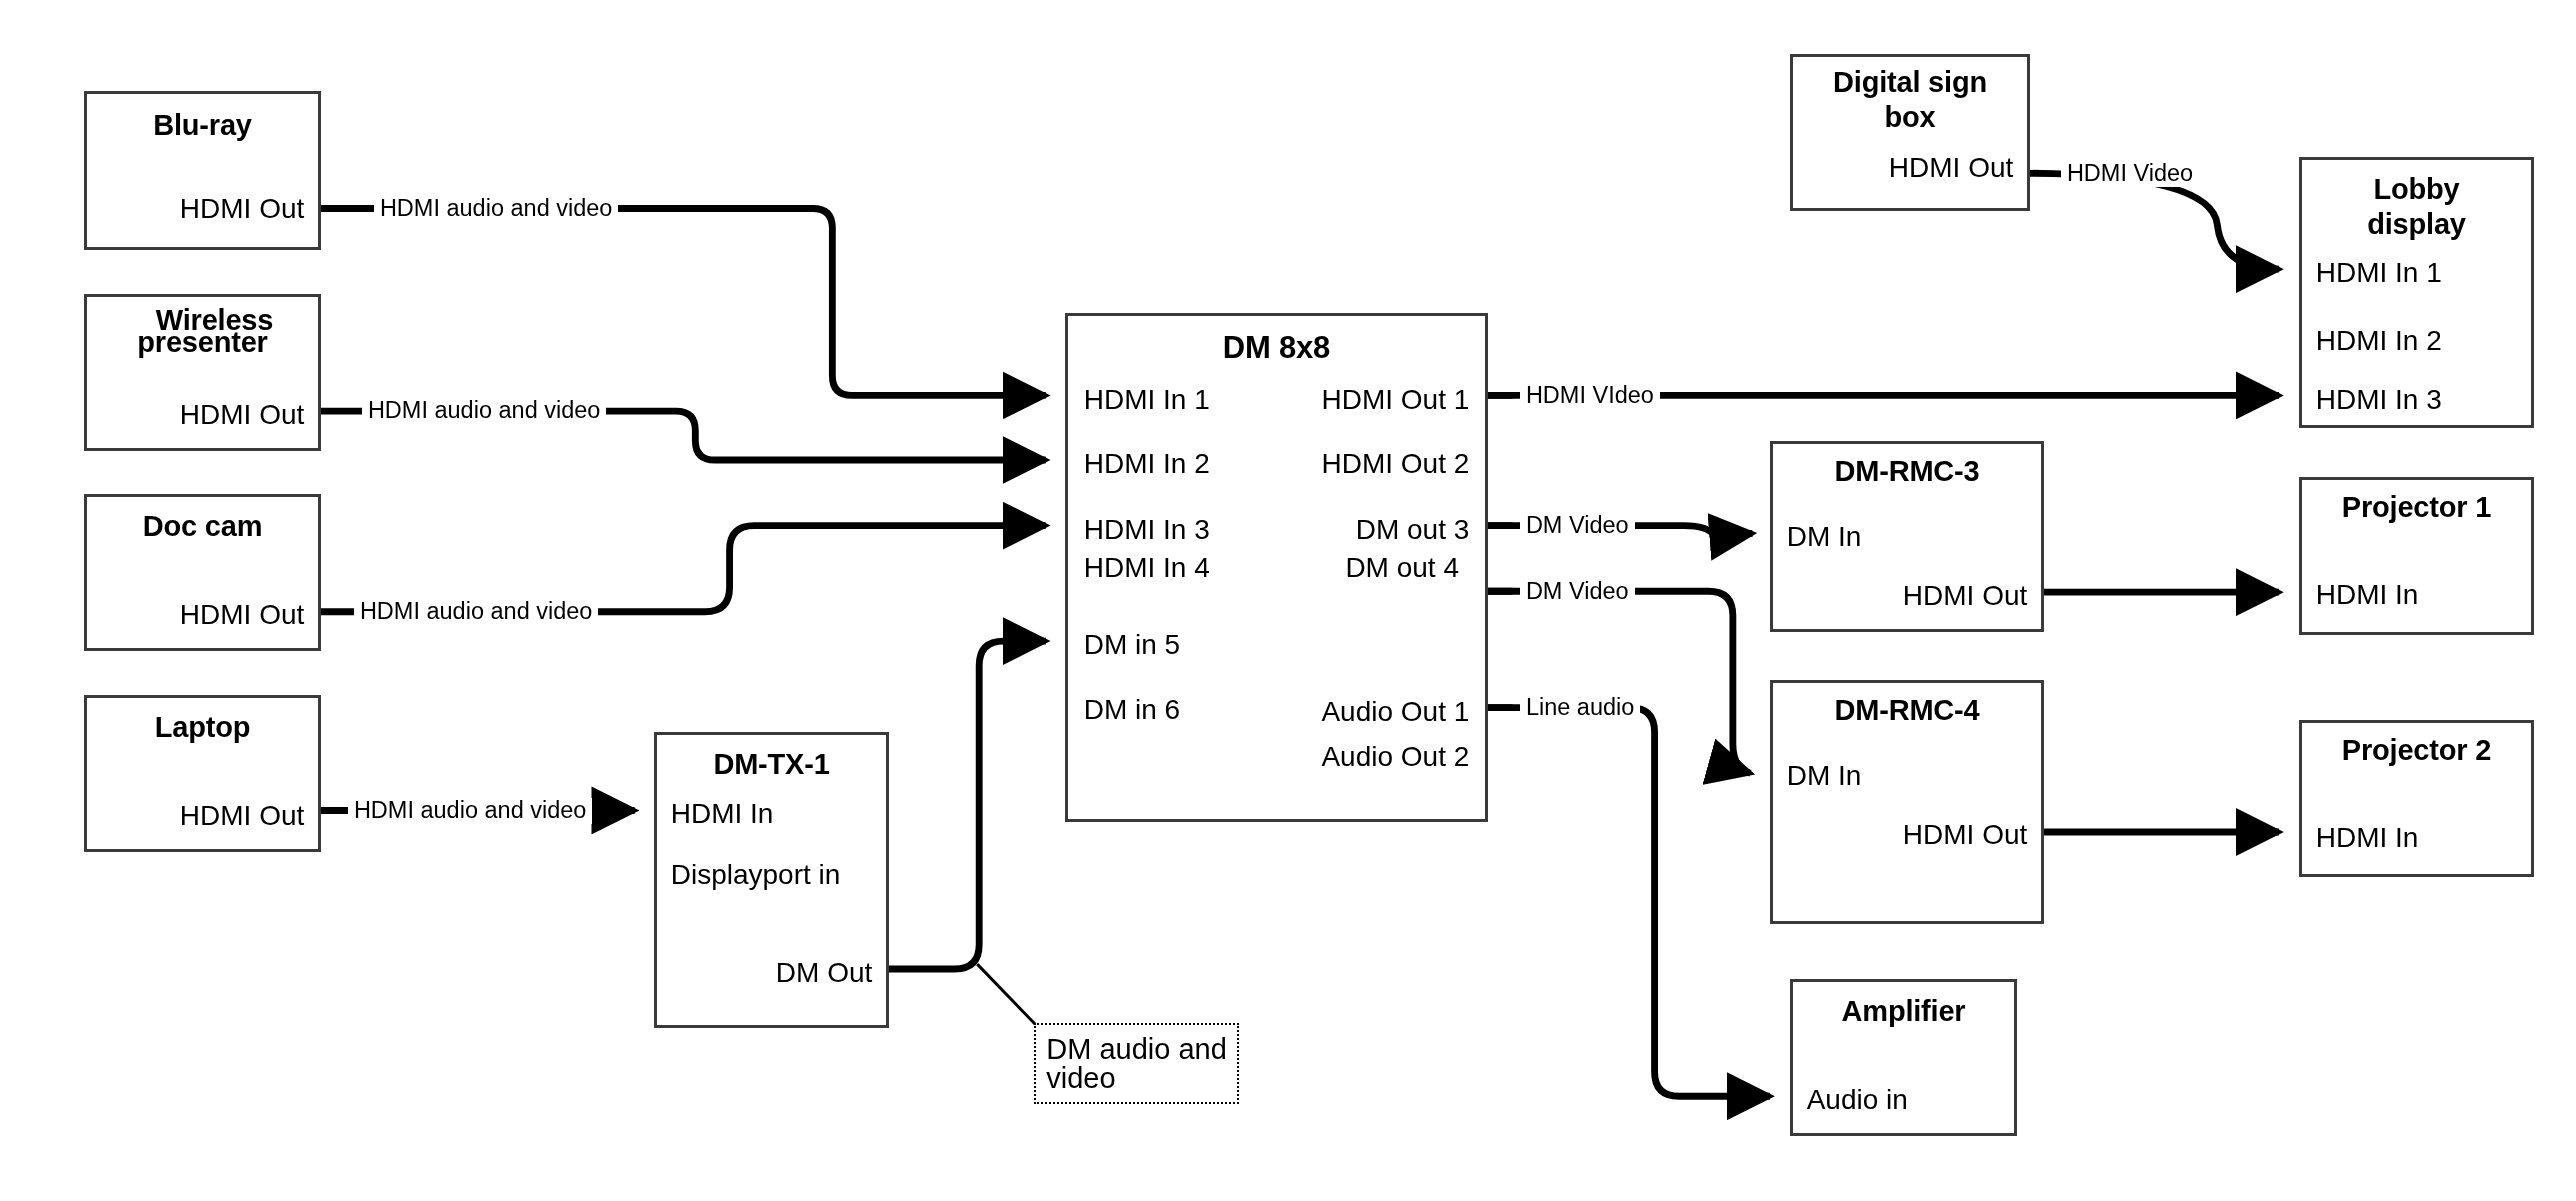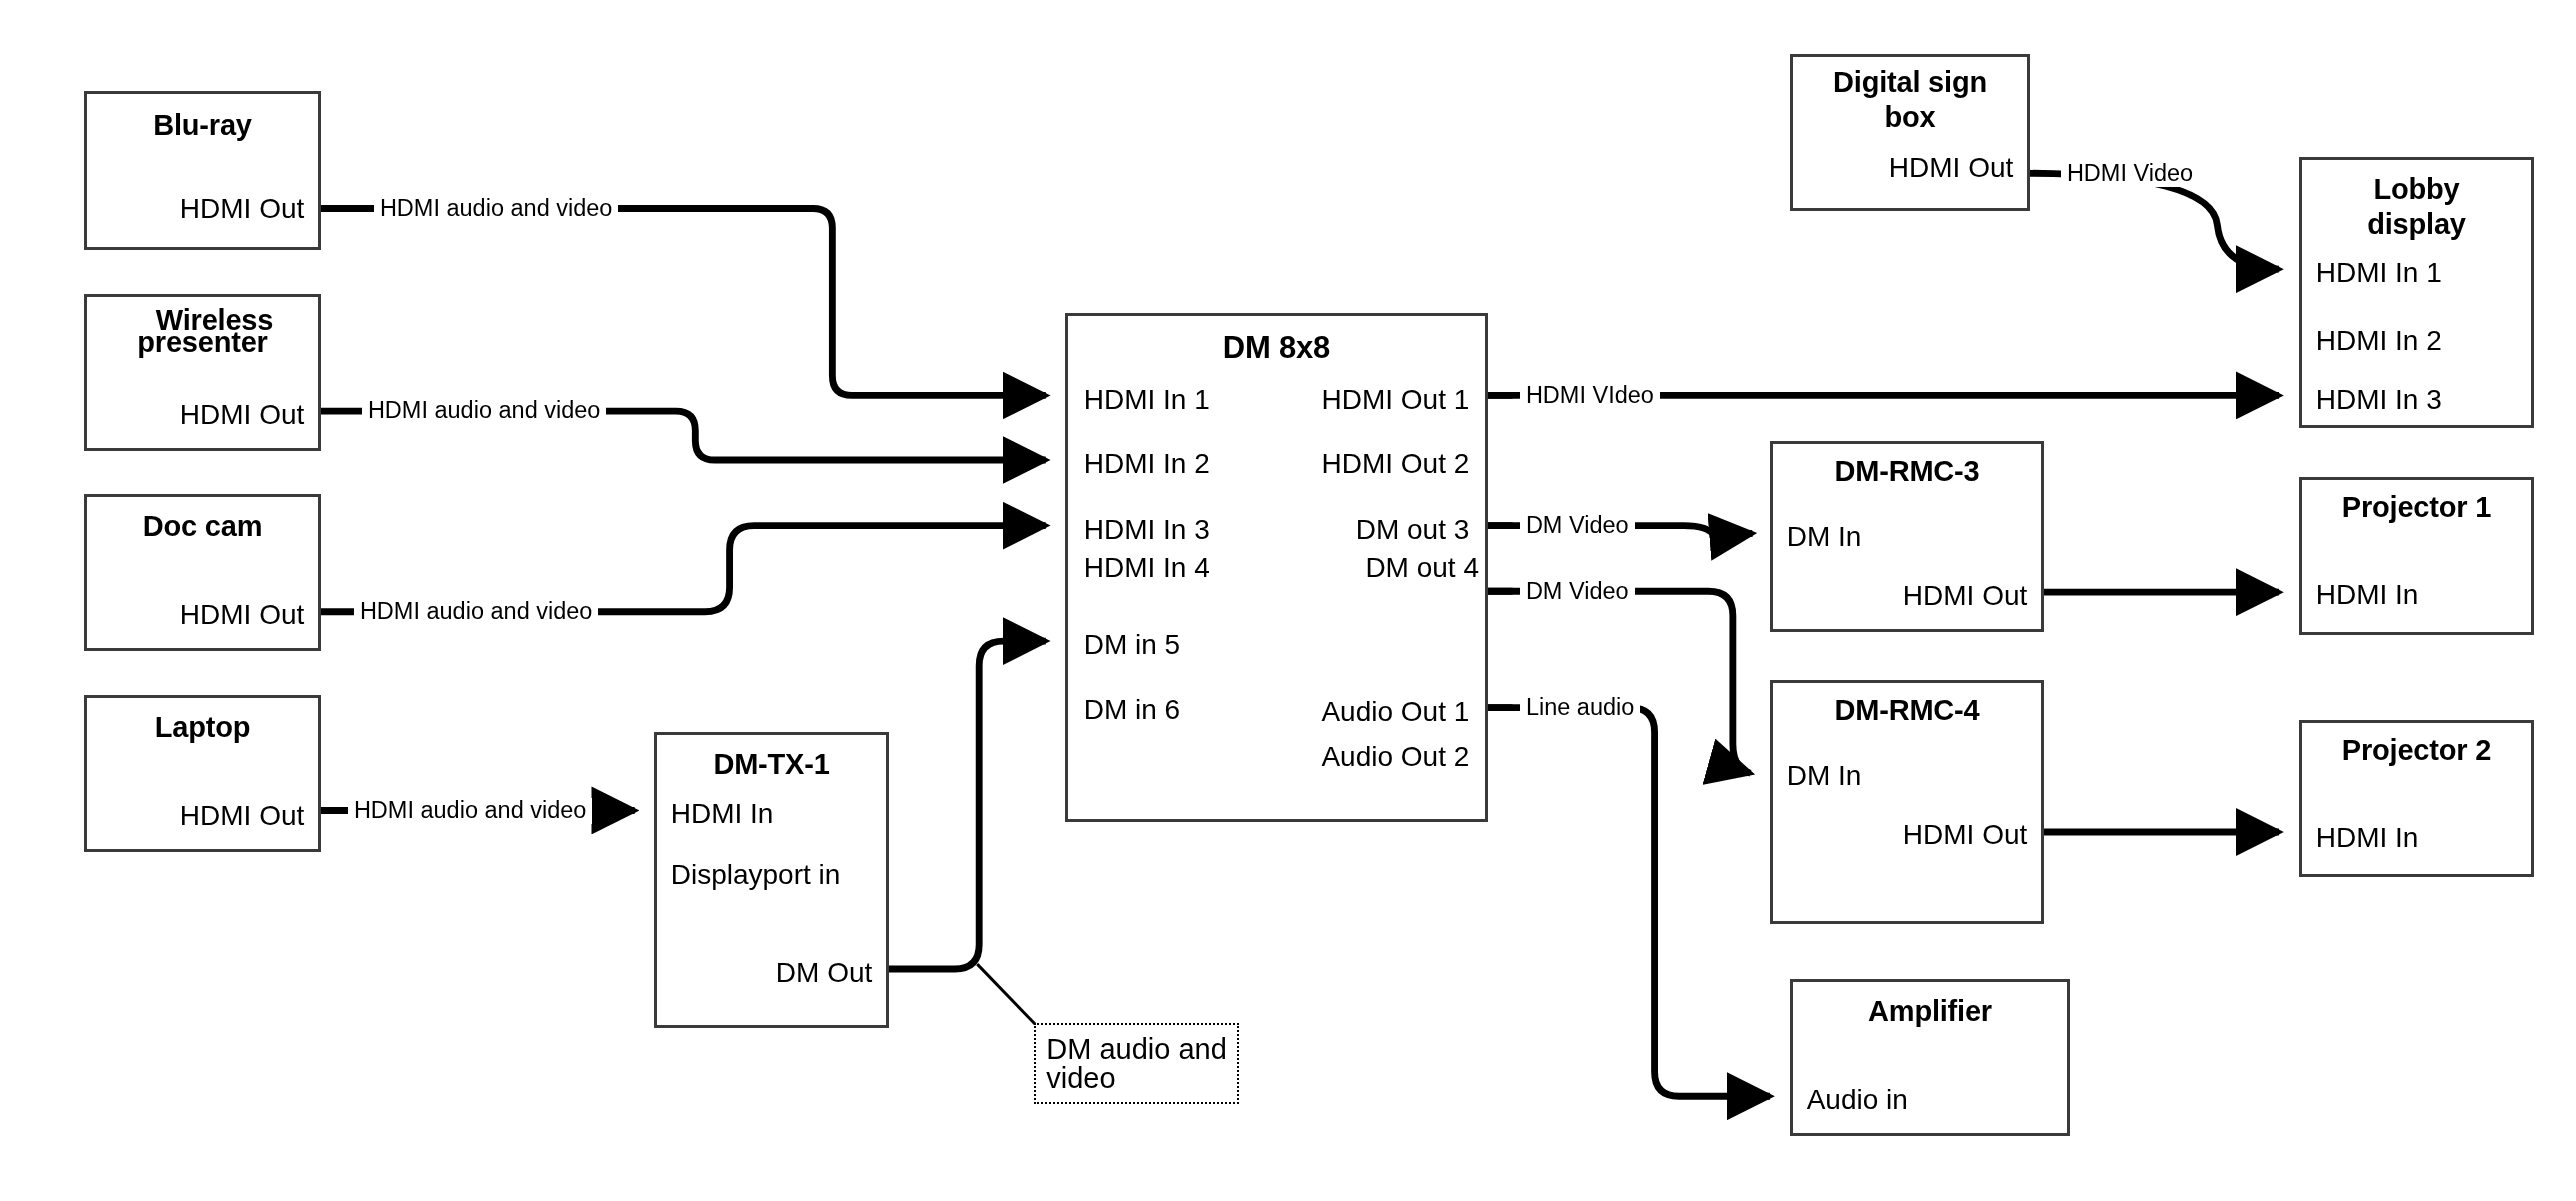--- a/index.html
+++ b/index.html
@@ -154,21 +154,21 @@
     <div class="port left" style="left:15.7px; top:67px;">HDMI In 1</div>
     <div class="port left" style="left:15.7px; top:131px;">HDMI In 2</div>
     <div class="port left" style="left:15.7px; top:197px;">HDMI In 3</div>
     <div class="port left" style="left:15.7px; top:235px;">HDMI In 4</div>
     <div class="port left" style="left:15.7px; top:312px;">DM in 5</div>
     <div class="port left" style="left:15.7px; top:377px;">DM in 6</div>
 
     <div class="port right" style="right:15.7px; top:67px;">HDMI Out 1</div>
     <div class="port right" style="right:15.7px; top:131px;">HDMI Out 2</div>
     <div class="port right" style="right:15.7px; top:197px;">DM out 3</div>
-    <div class="port right" style="right:6px; top:235px;text-align:right;">DM out 4</div>
+    <div class="port right" style="right:26px; top:235px;text-align:right;">DM out 4</div>
     <div class="port right" style="right:15.7px; top:379px;">Audio Out 1</div>
     <div class="port right" style="right:15.7px; top:424px;">Audio Out 2</div>
   </div>
 
   <div class="node" style="left:1782px; top:54px; width:240px; height:157px;">
     <div class="title" style="top:7.8px;">Digital sign</div>
     <div class="title" style="top:43px;">box</div>
     <div class="port right" style="right:13.7px; top:94px;">HDMI Out</div>
   </div>
 
@@ -195,21 +195,21 @@
   <div class="node" style="left:2291px; top:477px; width:235px; height:158px;">
     <div class="title" style="top:9.8px;">Projector 1</div>
     <div class="port left" style="left:13.7px; top:98px;">HDMI In</div>
   </div>
 
   <div class="node" style="left:2291px; top:720px; width:235px; height:157px;">
     <div class="title" style="top:9.8px;">Projector 2</div>
     <div class="port left" style="left:13.7px; top:98px;">HDMI In</div>
   </div>
 
-  <div class="node" style="left:1782px; top:979px; width:280px; height:157px;">
+  <div class="node" style="left:1782px; top:979px; width:227px; height:157px;">
     <div class="title" style="top:11.7px;">Amplifier</div>
     <div class="port left" style="left:13.7px; top:101px;">Audio in</div>
   </div>
 
   <div class="callout" style="left:1034px; top:1023px; width:205px; height:81px;">
     <div>
       <div>DM audio and</div>
       <div>video</div>
     </div>
   </div>

